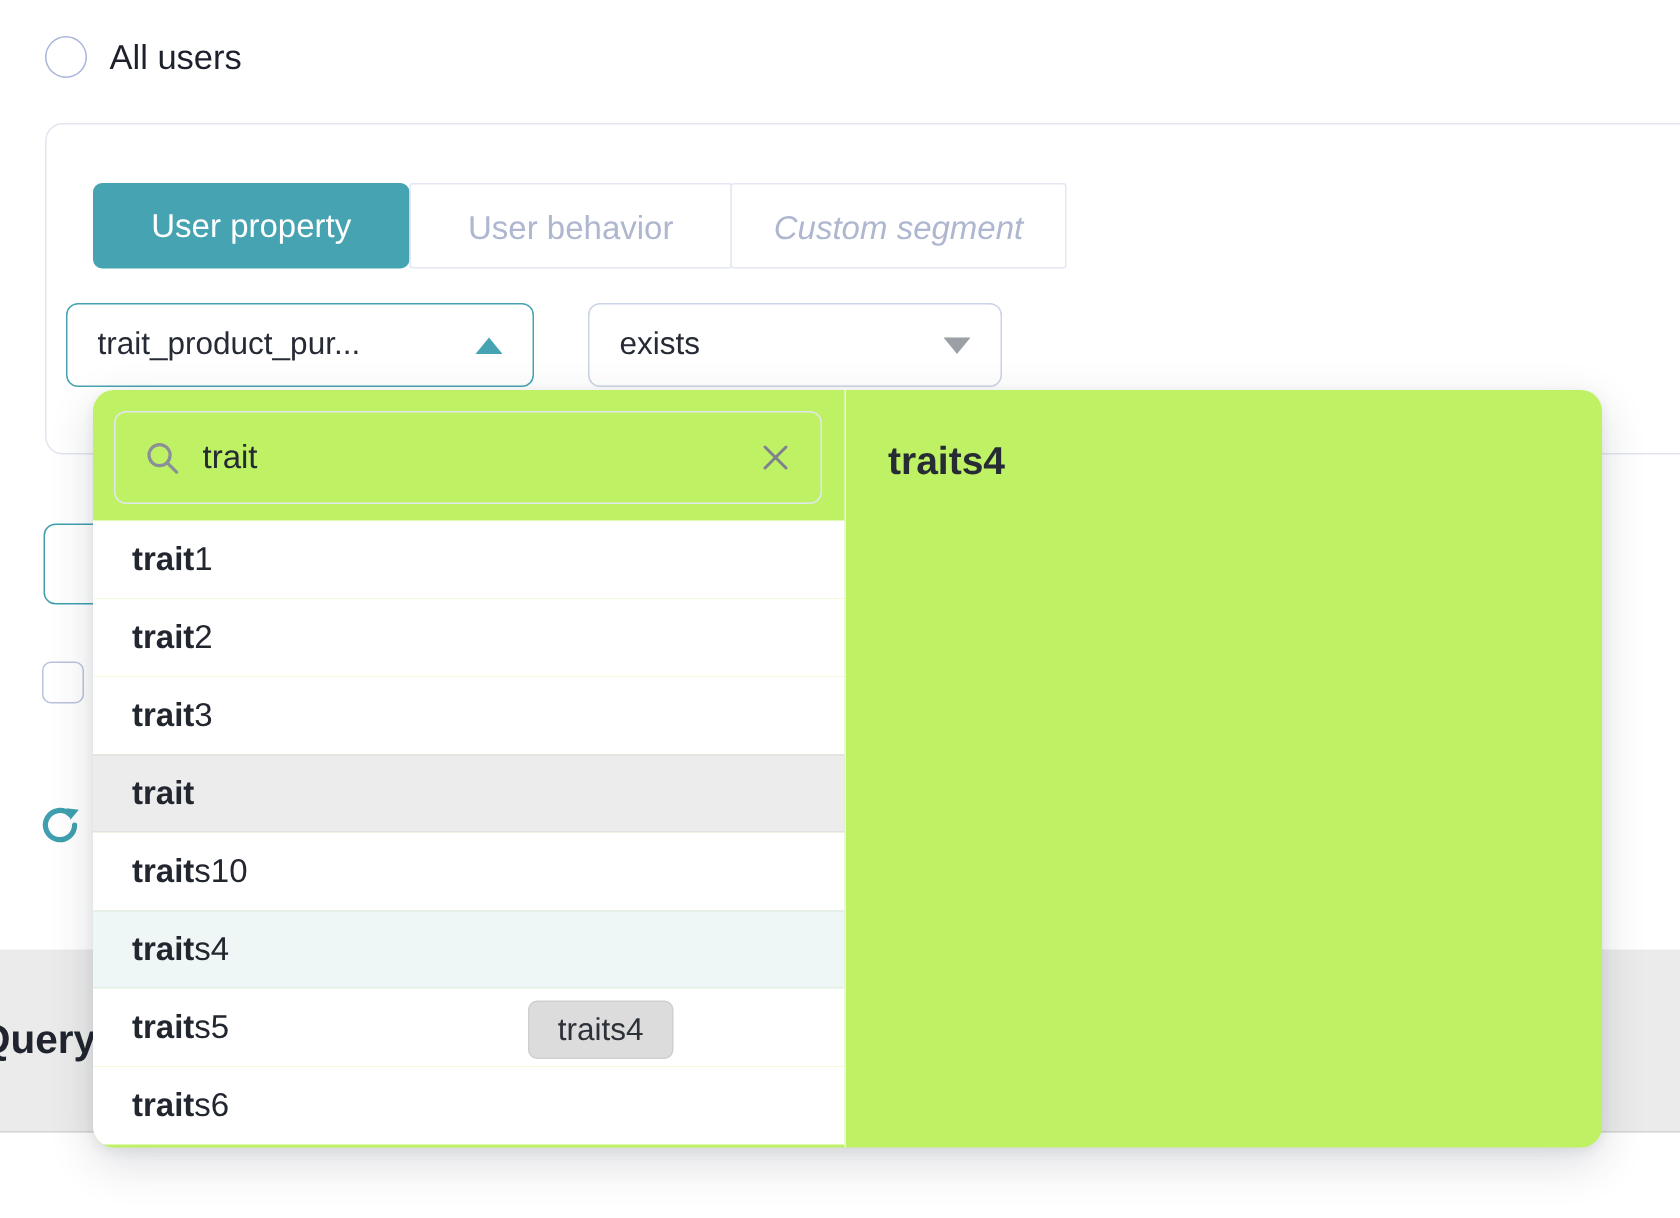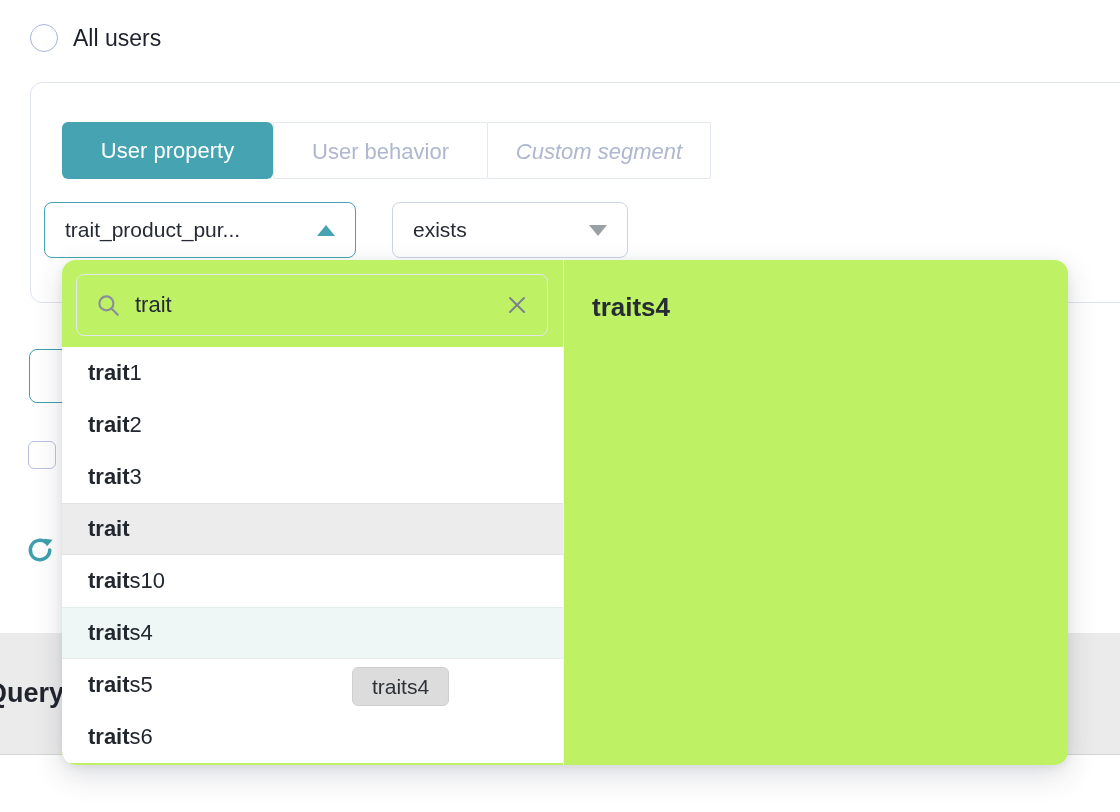--- a/index.html
+++ b/index.html
@@ -26,21 +26,21 @@
   .tab.active { width:211px; background:#46a4b2; color:#fff; border-radius:6px; }
   .tab.inactive { background:#fff; color:#aeb7cf; border:1px solid #e4e8f2; border-radius:2px; cursor:pointer; }
   .tab.t2 { width:215px; }
   .tab.t3 { width:224px; margin-left:-1px;font-style:italic; }
 
   
   .select { position:absolute; top:202px; height:56px; border-radius:8px; background:#fff;
     display:flex; align-items:center; justify-content:space-between; padding:0 20px; font-size:21px; cursor:pointer; }
   .select .val { color:#252a34; }
   .sel-prop { left:44px; width:312px; border:1.5px solid #46a4b2; z-index:2; }
-  .sel-op   { left:392px; width:236px; border:1px solid #ccd3e6;padding-left:20px; }
+  .sel-op   { left:392px; width:276px; border:1px solid #ccd3e6;padding-left:20px; }
   .tri-up { width:0; height:0; border-left:9px solid transparent; border-right:9px solid transparent;
     border-bottom:11px solid #46a4b2; }
   .tri-down { width:0; height:0; border-left:9px solid transparent; border-right:9px solid transparent;
     border-top:11px solid #9aa0a6; }
 
   
   .stub-btn { position:absolute; left:29px; top:349px; width:46px; height:54px;
     border:1.5px solid #3f9fae; border-radius:8px; background:#fff; z-index:1; }
   .stub-check { position:absolute; left:28px; top:441px; width:28px; height:28px;
     border:1.5px solid #b9c2de; border-radius:6px; background:#fff; z-index:1; }

